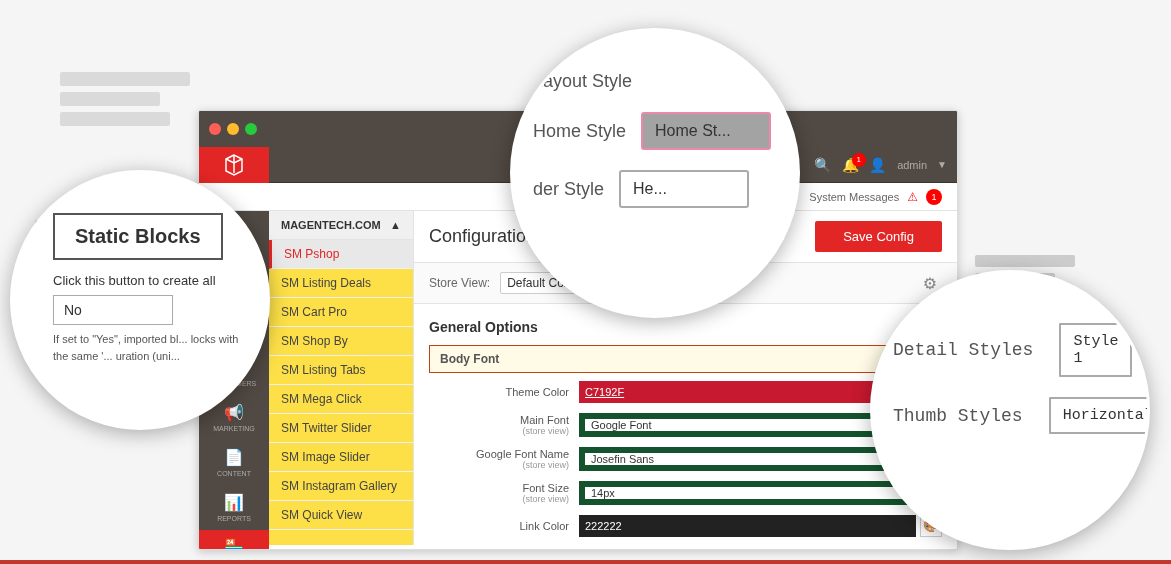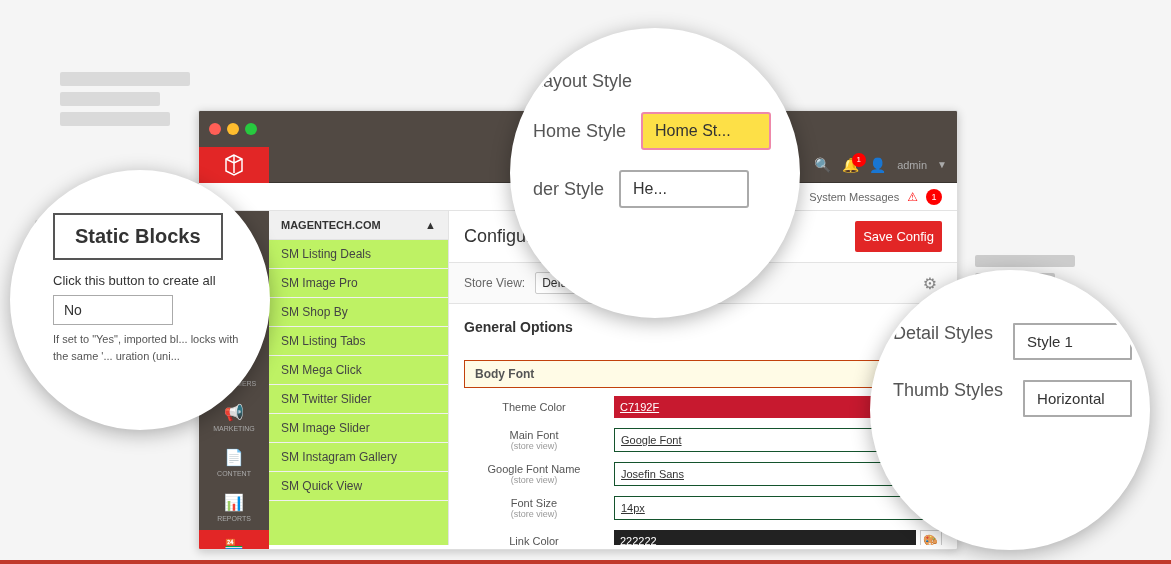--- a/index.html
+++ b/index.html
@@ -95,22 +95,22 @@
       background: #e22626;
       color: #fff;
     }
 
     .sidebar-icon {
       font-size: 16px;
     }
 
     
     .second-nav {
-      width: 180px;
-      background: #bef264;
+      width: 145px;
+      background: #fde047;
       border-right: 1px solid #e3e3e3;
       overflow-y: auto;
       font-size: 12px;
     }
 
     .second-nav-header {
       background: #f0f0f0;
       border-bottom: 1px solid #e3e3e3;
       padding: 8px 12px;
       font-size: 11px;
@@ -180,49 +180,49 @@
       background: #fff;
       color: #333;
       appearance: none;
       -webkit-appearance: none;
     }
 
     .save-config-btn {
       background: #e22626;
       color: #fff;
       border: none;
-      padding: 8px 8px;
+      padding: 8px 28px;
       font-size: 13px;
       cursor: pointer;
       border-radius: 2px;
     }
 
     .config-section {
       padding: 10px 15px;
     }
 
     .section-header {
       font-size: 14px;
       font-weight: bold;
       color: #333;
-      padding: 5px 0 25px;
+      padding: 5px 0 10px;
     }
 
     .field-row {
       display: flex;
       align-items: center;
       margin-bottom: 10px;
       gap: 10px;
     }
 
     .field-label {
       width: 140px;
       font-size: 11px;
       color: #555;
-      text-align: center;
+      text-align: right;
       flex-shrink: 0;
     }
 
     .field-label small {
       display: block;
       color: #999;
       font-size: 9px;
     }
 
     .field-value {
@@ -244,27 +244,26 @@
       cursor: pointer;
       display: flex;
       align-items: center;
       justify-content: center;
       font-size: 12px;
     }
 
     .select-field {
       width: 100%;
       height: 24px;
-      border: 1px solid #14532d;
+      border: 6px solid #14532d;
       padding: 0 6px;
       font-size: 11px;
       color: #333;
       background: #fff;
       appearance: none;
-      text-decoration: underline;
       -webkit-appearance: none;
     }
 
     .select-wrapper {
       position: relative;
       flex: 1;
     }
 
     .select-wrapper::after {
       content: '▼';
@@ -389,22 +388,24 @@
       border: 3px solid #fff;
       z-index: 10;
     }
 
     .zoom-circle-styles .zoom-content {
       padding: 50px 15px 15px 20px;
     }
 
     .style-row {
       display: flex;
+      align-items: center;
       margin-bottom: 20px;
-      gap: 20px;
+      gap: 26px;
+      font-family: Liberation Mono, monospace;
     }
 
     .style-label {
       font-size: 18px;
       color: #555;
       text-align: right;
       white-space: nowrap;
     }
 
     .style-input {
@@ -563,25 +564,28 @@
 
       </div>
 
     </div>
 
     <div class="second-nav">
       <div class="second-nav-header">
         <span>MAGENTECH.COM</span>
         <span>▲</span>
       </div>
+      <div class="second-nav-item active">
+        <span>SM Pshop</span>
+      </div>
       <div class="second-nav-item">
         <span>SM Listing Deals</span>
       </div>
       <div class="second-nav-item">
-        <span>SM Image Pro</span>
+        <span>SM Cart Pro</span>
       </div>
       <div class="second-nav-item">
         <span>SM Shop By</span>
       </div>
       <div class="second-nav-item">
         <span>SM Listing Tabs</span>
       </div>
       <div class="second-nav-item">
         <span>SM Mega Click</span>
       </div>
@@ -689,21 +693,21 @@
   </div>
 </div>
 
 <div class="zoom-circle-layout">
   <div class="zoom-content">
     <div class="zoom-field-row">
       <div class="zoom-field-label">Layout Style</div>
     </div>
     <div class="zoom-field-row">
       <div class="zoom-field-label">Home Style</div>
-      <div class="zoom-field-input" style="background:#fde047;border-color:#e8a;">Home St...</div>
+      <div class="zoom-field-input" style="background:#a3a3a3;border-color:#e8a;">Home St...</div>
     </div>
     <div class="zoom-field-row">
       <div class="zoom-field-label">der Style</div>
       <div class="zoom-field-input">He...</div>
     </div>
   </div>
 </div>
 
 <div class="zoom-circle-static">
   <div class="zoom-content">

